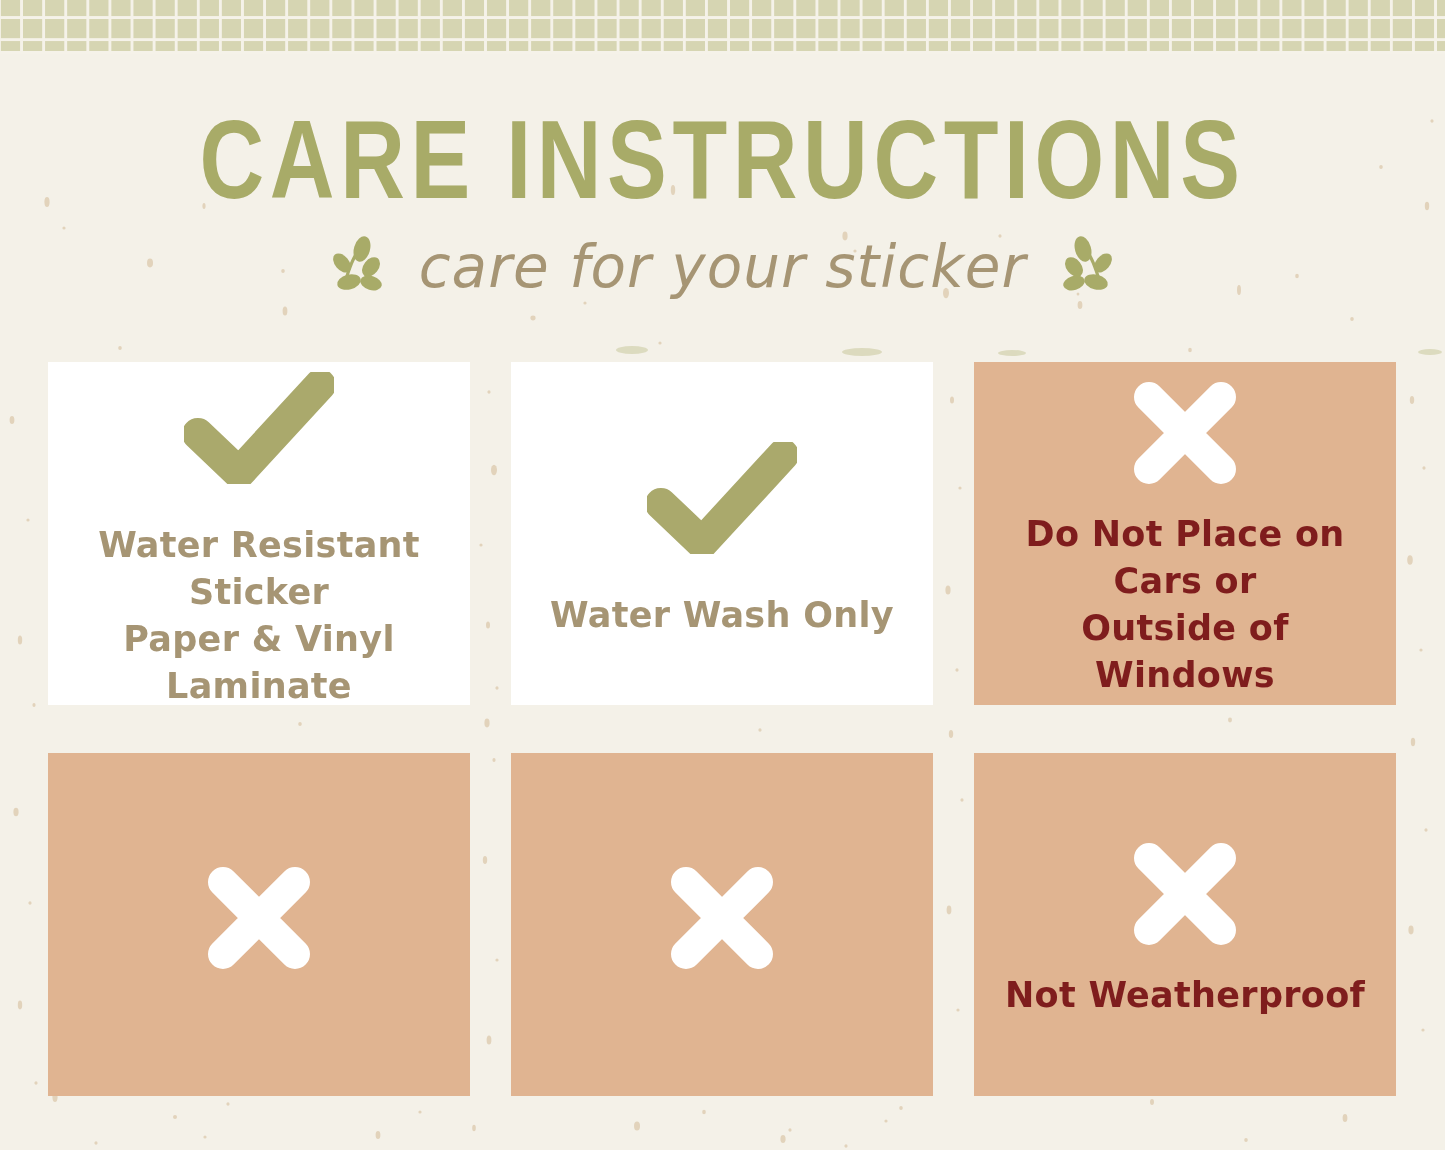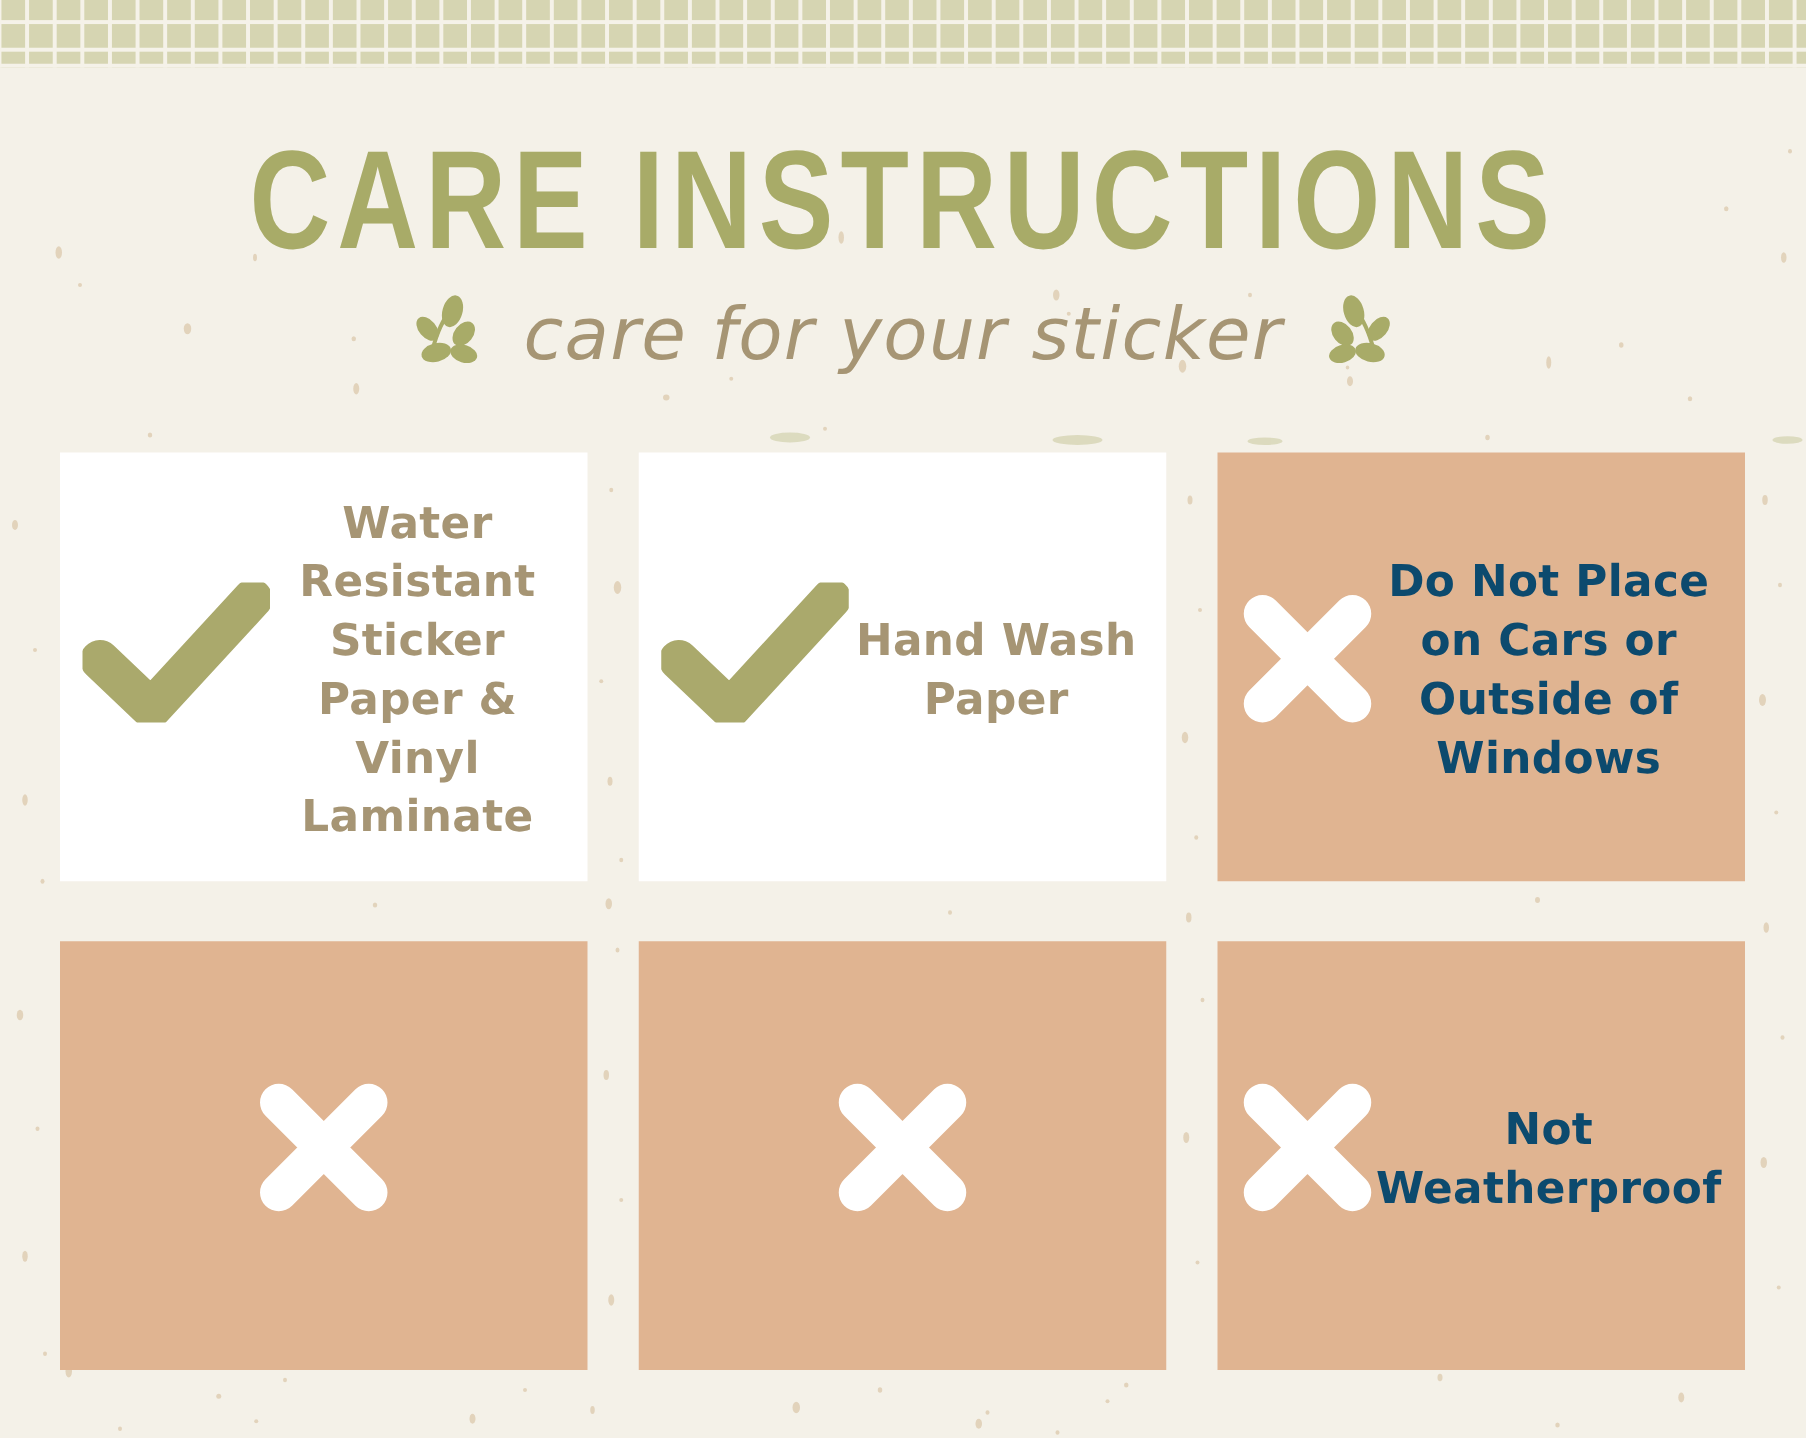--- a/index.html
+++ b/index.html
@@ -69,21 +69,21 @@
     width:1348px;
     display:grid;
     grid-template-columns: 422px 422px 422px;
     grid-template-rows: 343px 343px;
     column-gap: 41px;
     row-gap: 48px;
     z-index:3;
   }
   .care-card {
     position:relative;
-    display:flex; flex-direction:row;
+    display:flex; flex-direction:column;
     align-items:center; justify-content:center;
     padding: 6px 18px 0;
     overflow:hidden;
   }
   .care-card.allow { background:#ffffff; }
   .care-card.deny  { background:#e0b491; }
 
   .icon-wrap { display:flex; align-items:center; justify-content:center; }
   .icon-check { width:150px; height:112px; margin-bottom:38px; margin-top:8px; }
   .icon-cross { width:108px; height:104px; margin-bottom:26px; margin-top:6px; }
@@ -91,21 +91,21 @@
   .card-label {
     font-family: "DejaVu Sans", sans-serif;
     font-weight: 700;
     font-size: 35px;
     line-height: 47px;
     text-align:center;
     letter-spacing: 0.3px;
     white-space: pre-line;
   }
   .care-card.allow .card-label { color:#a69574; }
-  .care-card.deny  .card-label { color:#0c4a6e; }
+  .care-card.deny  .card-label { color:#7f1d1d; }
 </style>
 </head>
 <body>
 
 <svg id="speckles" width="1445" height="1150" viewBox="0 0 1445 1150" aria-hidden="true">
   <g fill="#dcc9ad" opacity="0.75">
     <ellipse cx="47" cy="202" rx="2.6" ry="5"></ellipse>
     <ellipse cx="64" cy="228" rx="1.6" ry="1.6"></ellipse>
     <ellipse cx="150" cy="263" rx="3" ry="4.4"></ellipse>
     <ellipse cx="204" cy="206" rx="1.6" ry="3"></ellipse>
@@ -240,21 +240,21 @@
       </div>
       <div class="card-label">Water Resistant Sticker
 Paper &amp; Vinyl Laminate</div>
     </div>
     <div class="care-card allow">
       <div class="icon-wrap">
         <svg class="icon-check" viewBox="0 0 150 112" aria-hidden="true">
           <path d="M14 62 L55 101 L136 13" fill="none" stroke="#aaa96c" stroke-width="32" stroke-linecap="round" stroke-linejoin="round"></path>
         </svg>
       </div>
-      <div class="card-label">Hand Wash Paper</div>
+      <div class="card-label">Water Wash Only</div>
     </div>
     <div class="care-card deny">
       <div class="icon-wrap">
         <svg class="icon-cross" viewBox="0 0 108 104" aria-hidden="true">
           <path d="M18 16 L90 88 M90 16 L18 88" fill="none" stroke="#ffffff" stroke-width="30" stroke-linecap="round" stroke-linejoin="round"></path>
         </svg>
       </div>
       <div class="card-label">Do Not Place on Cars or
 Outside of Windows</div>
     </div>

